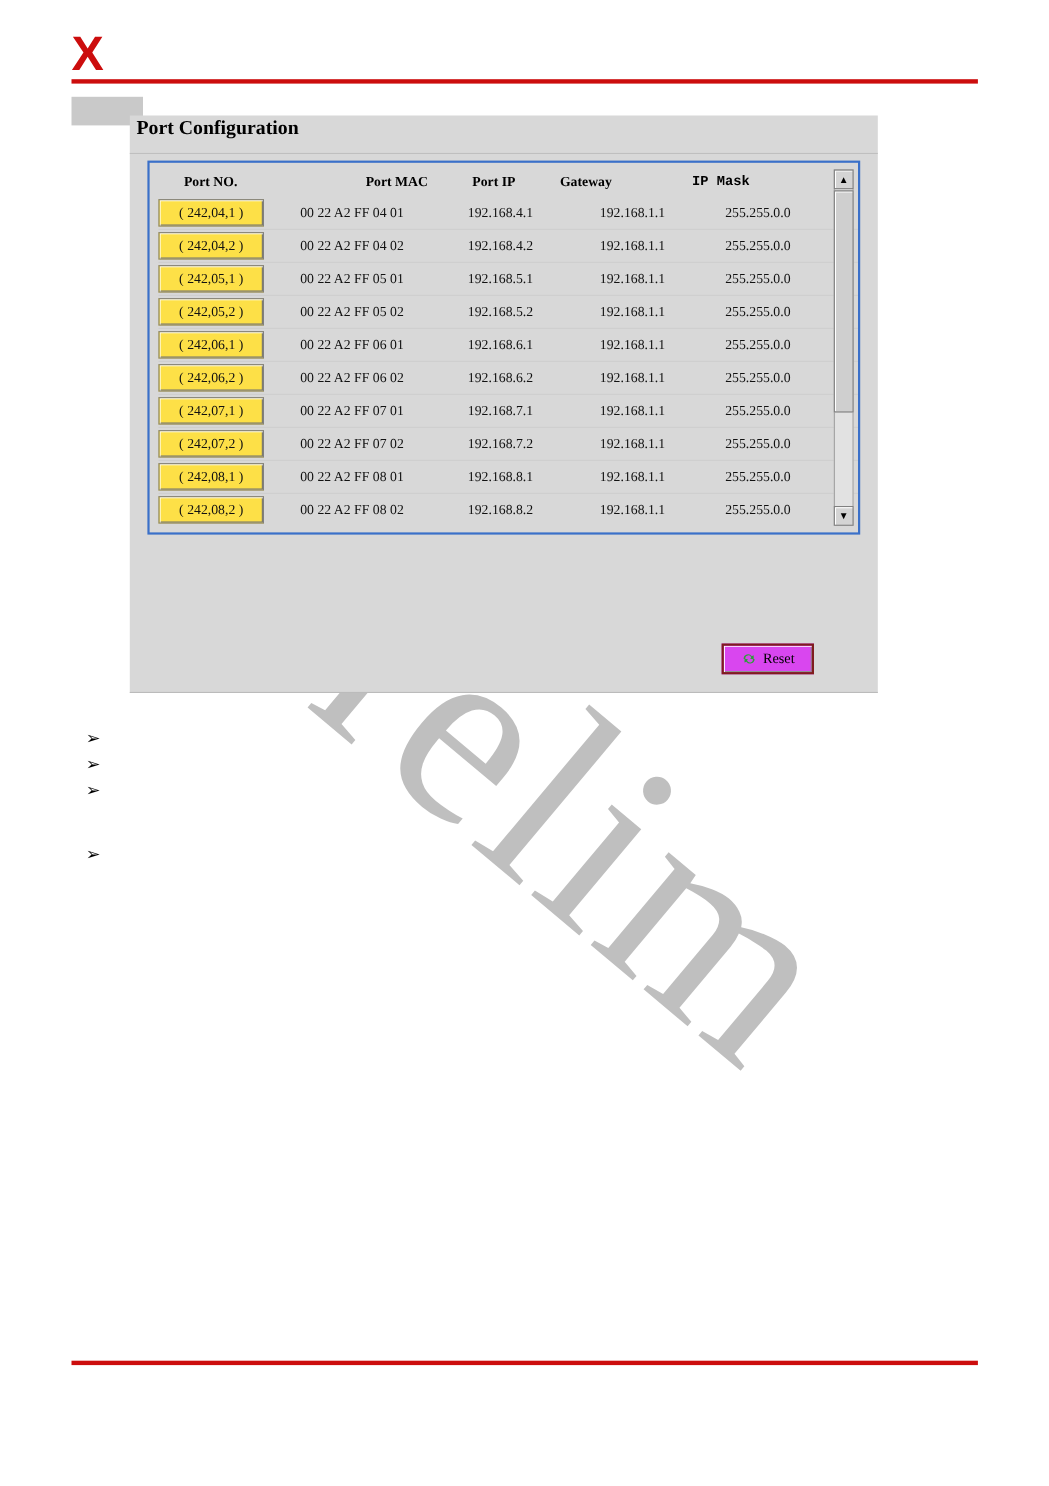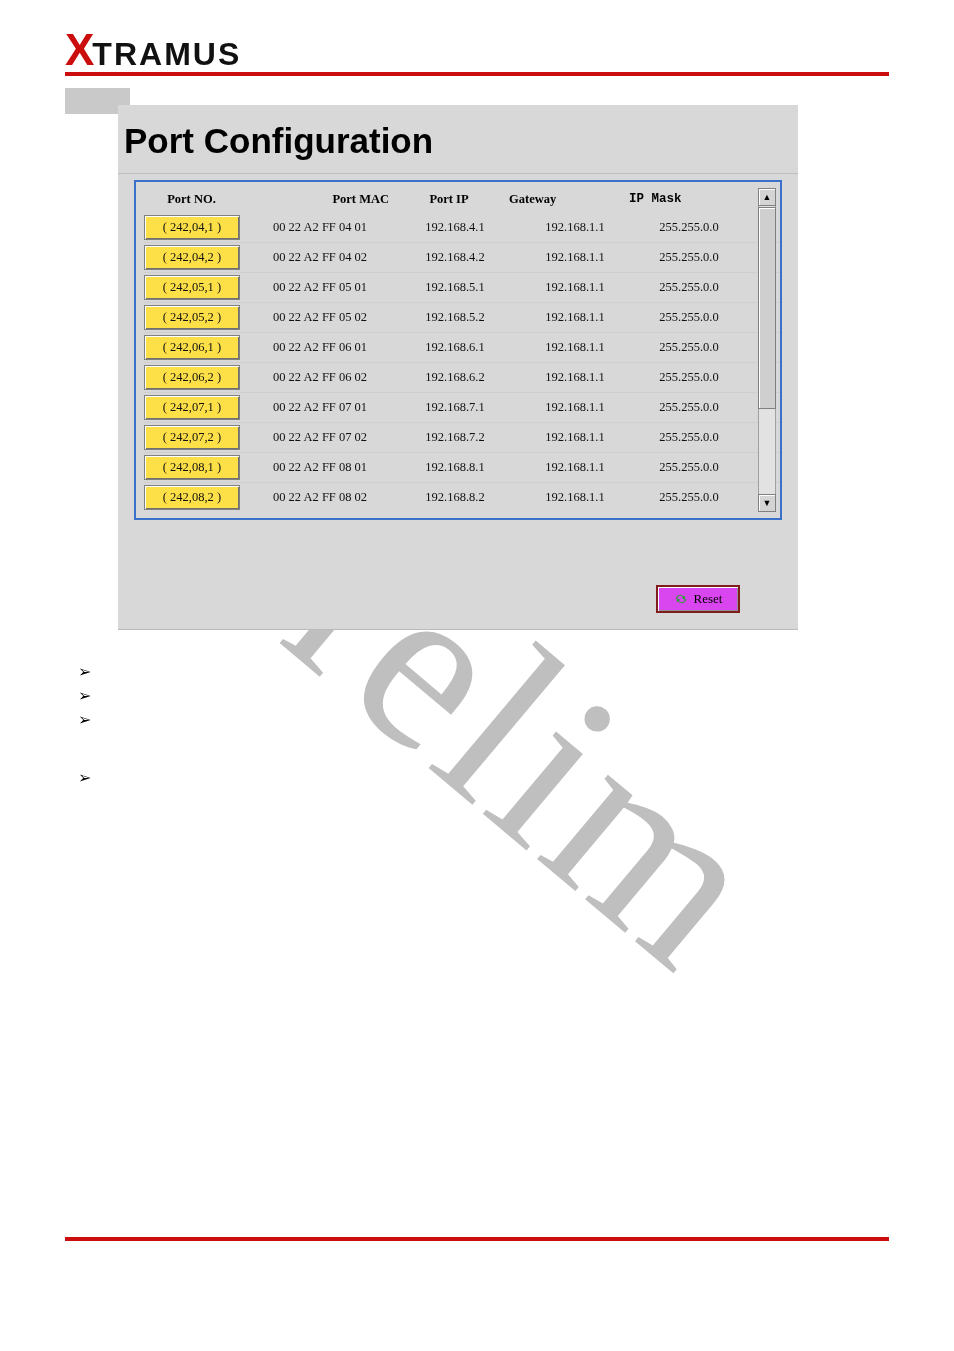--- a/index.html
+++ b/index.html
@@ -10,21 +10,21 @@
   #logo-wrap { display:flex; align-items:baseline; font-family:Arial, Helvetica, sans-serif; }
   #logo-x   { color:#cc0d0d; font-weight:bold; font-size:44px; line-height:1; margin-right:-2px; }
   #logo-rest{ color:#111; font-weight:bold; font-size:32px; letter-spacing:2px; }
   #top-rule { position:absolute; left:65px; right:65px; top:72px; height:4px; background:#cc0d0d; }
 
   
   #gray-stub { position:absolute; left:65px; top:88px; width:65px; height:26px; background:#c9c9c9; }
 
   
   #app-panel { position:absolute; left:118px; top:105px; width:680px; height:524px; background:#d8d8d8; border-bottom:1px solid #bbb; }
-  #app-title { font-family:Liberation Sans, sans-serif; font-weight:bold; font-size:35px; padding:16px 0 12px 6px; }
+  #app-title { font-family:Liberation Serif, serif; font-weight:bold; font-size:18px; padding:1px 0 12px 6px; }
 
   
   #tab-strip { display:flex; margin-left:6px; }
   .tab { font-family:"Times New Roman", serif; font-weight:bold; font-size:14px; padding:6px 10px; border-right:1px solid #a0a0a0; cursor:pointer; }
   .tab:last-child { border-right:none; }
   .tab.current {  }
 
   
   #tab-underline { height:1px; background:#bfbfbf; margin:0 0 6px 0; }
 
@@ -74,21 +74,20 @@
 
   
   #foot-rule { position:absolute; left:65px; right:65px; bottom:110px; height:4px; background:#cc0d0d; }
 </style>
 </head>
 <body>
 
 <div id="page-header">
   <div id="logo-wrap">
     <span id="logo-x">X</span>
-    <span id="logo-rest">TRAMUS</span>
   </div>
 </div>
 <div id="top-rule"></div>
 <div id="gray-stub"></div>
 
 <div id="watermark">Prelim</div>
 
 <div id="app-panel">
   <div id="app-title">Port Configuration</div>
 

